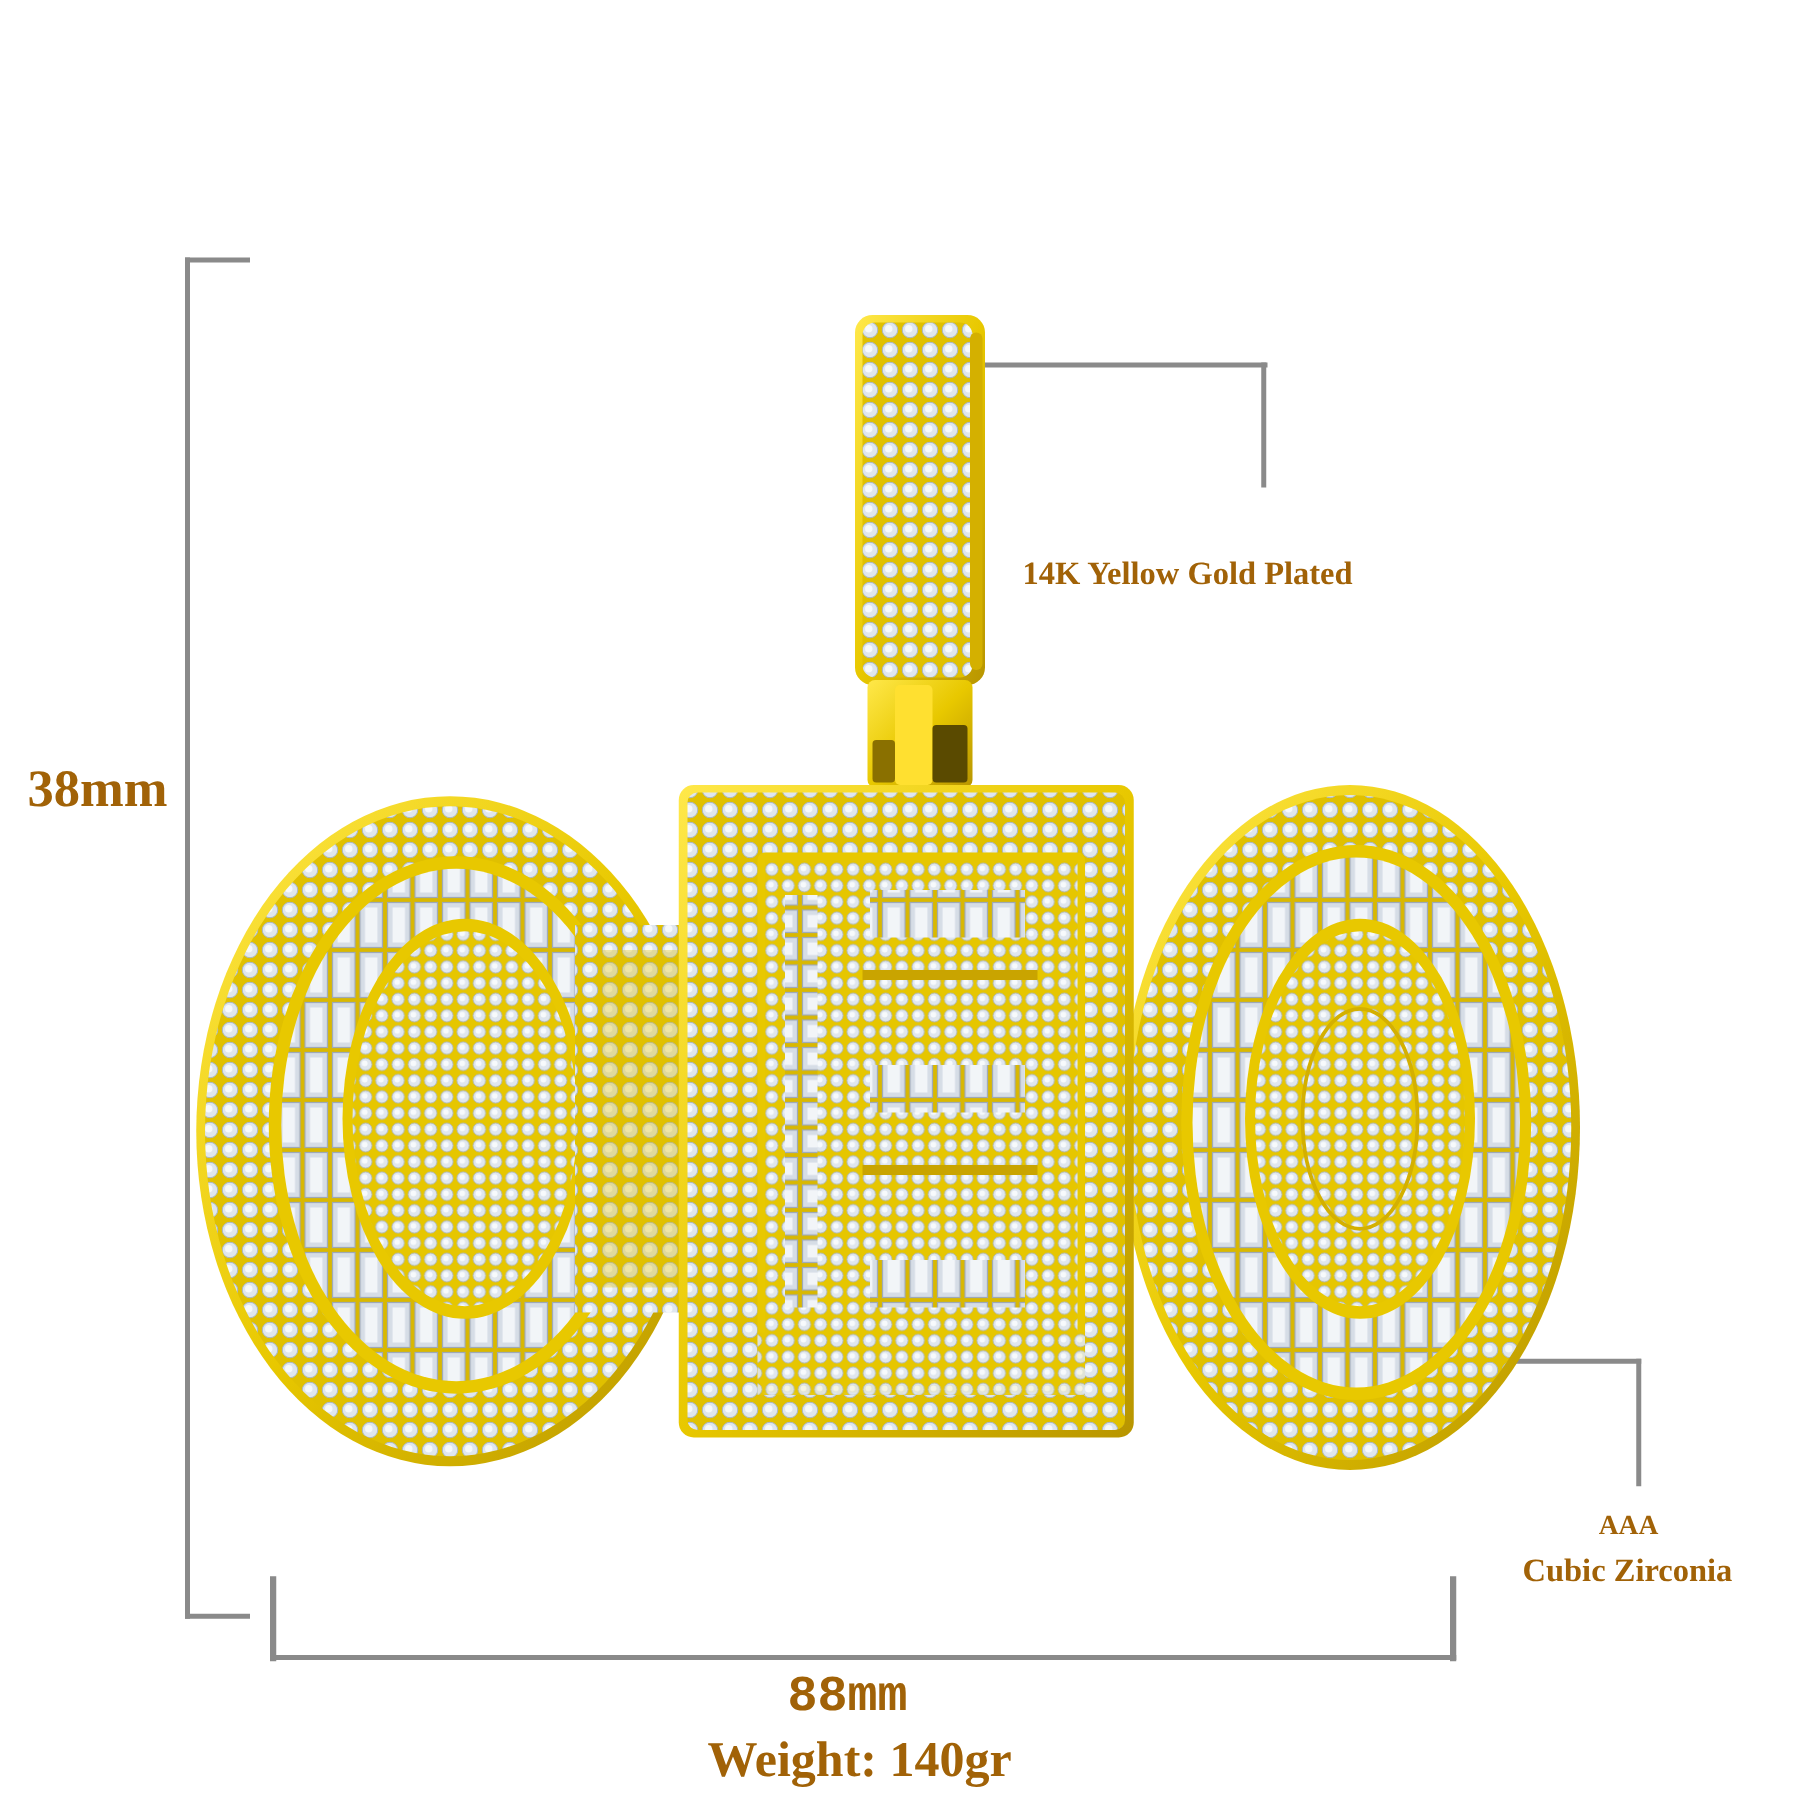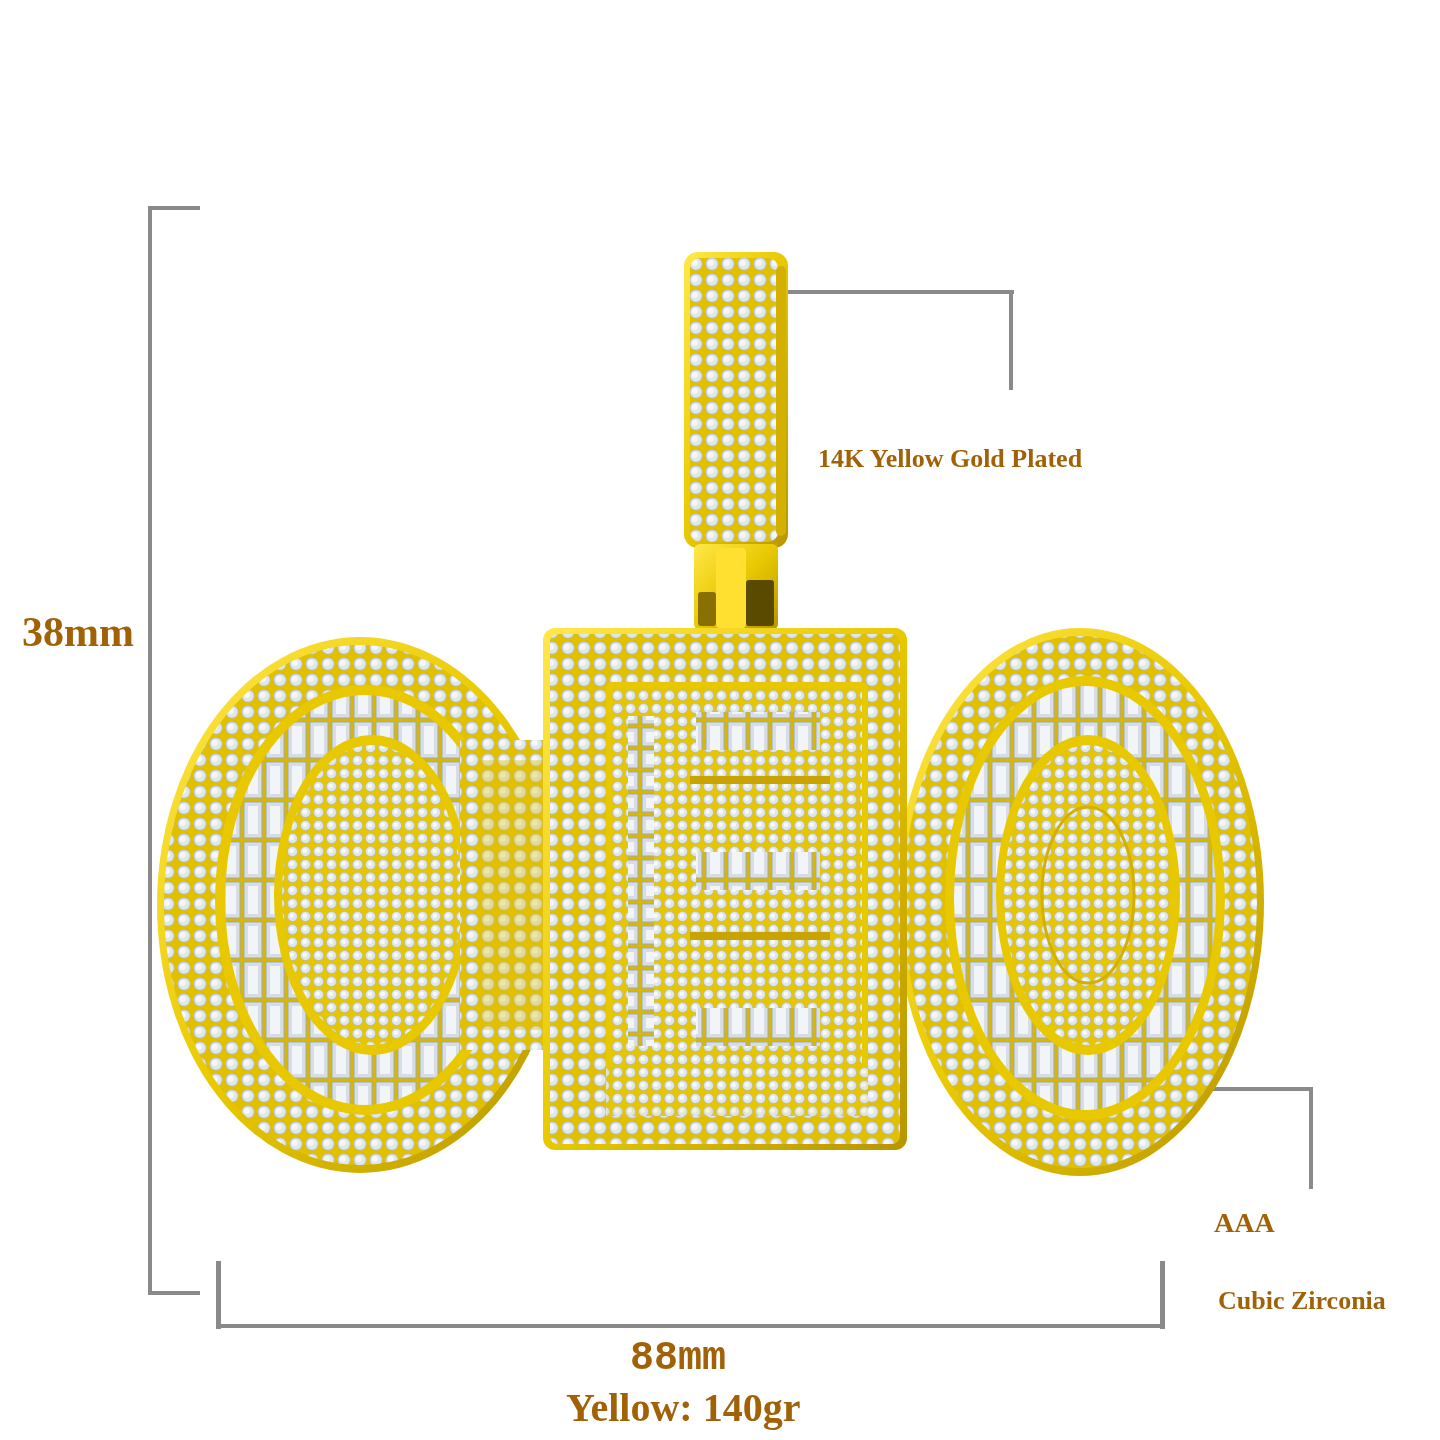--- a/index.html
+++ b/index.html
@@ -15,30 +15,30 @@
 
 <div class="line" style="left:148px; top:206px; width:52px; height:4px;"></div>
 <div class="line" style="left:148px; top:206px; width:4px; height:1089px;"></div>
 <div class="line" style="left:148px; top:1291px; width:52px; height:4px;"></div>
 <div class="label" style="left:22px; top:608px; font-size:42px;">38mm</div>
 
 <div class="line" style="left:216px; top:1261px; width:5px; height:68px;"></div>
 <div class="line" style="left:216px; top:1324px; width:949px; height:4px;"></div>
 <div class="line" style="left:1160px; top:1261px; width:5px; height:68px;"></div>
 <div class="label" style="left:630px; top:1336px; font-size:40px;font-family:Liberation Mono, monospace;">88mm</div>
-<div class="label" style="left:566px; top:1384px; font-size:40px;">Yellow: 140gr</div>
+<div class="label" style="left:566px; top:1384px; font-size:40px;">Weight: 140gr</div>
 
 <div class="line" style="left:780px; top:290px; width:234px; height:4px;"></div>
 <div class="line" style="left:1009px; top:290px; width:4px; height:100px;"></div>
 <div class="label" style="left:818px; top:444px; font-size:26px;">14K Yellow Gold Plated</div>
 
 <div class="line" style="left:1200px; top:1087px; width:113px; height:4px;"></div>
 <div class="line" style="left:1309px; top:1087px; width:4px; height:102px;"></div>
-<div class="label" style="left:1214px; top:1207px; font-size:28px;">AAA</div>
-<div class="label" style="left:1218px; top:1242px; font-size:26px;margin-top:44px;">Cubic Zirconia</div>
+<div class="label" style="left:1279px; top:1207px; font-size:22px;">AAA</div>
+<div class="label" style="left:1218px; top:1242px; font-size:26px;">Cubic Zirconia</div>
 
 <svg id="pendant-svg" width="1440" height="1440" viewBox="0 0 1440 1440">
   <defs>
     <pattern id="pave" width="16" height="16" patternUnits="userSpaceOnUse">
       <rect width="16" height="16" fill="#e0c000"></rect>
       <circle cx="8" cy="8" r="6.2" fill="#dfe6ee"></circle>
       <circle cx="7" cy="7" r="3" fill="#f6f9fc"></circle>
       <circle cx="8" cy="8" r="6.2" fill="none" stroke="#a9b6c4" stroke-width="0.8"></circle>
     </pattern>
     <pattern id="pave-small" width="13" height="13" patternUnits="userSpaceOnUse">

